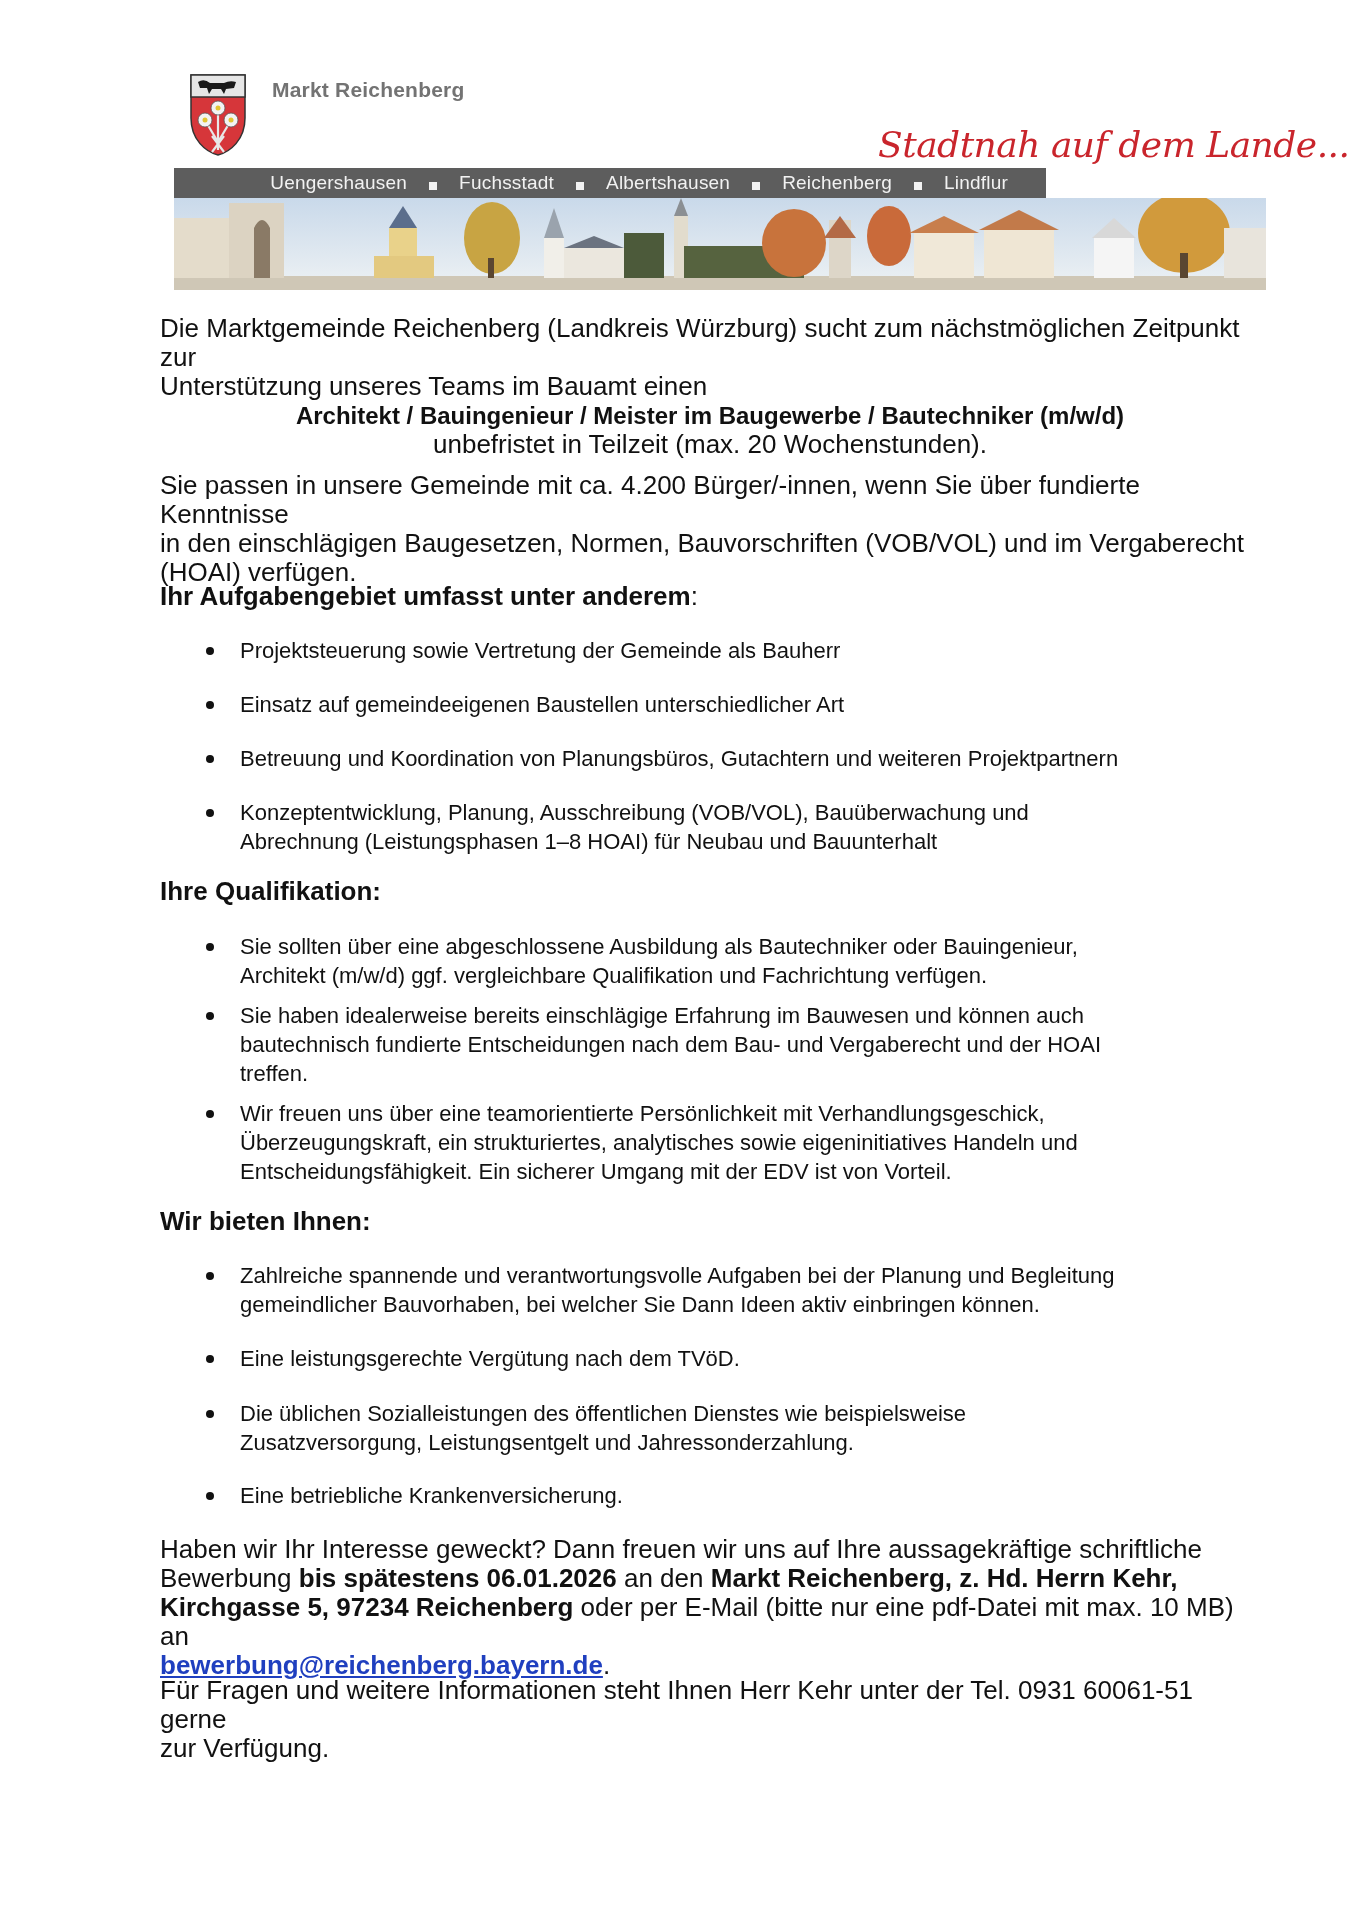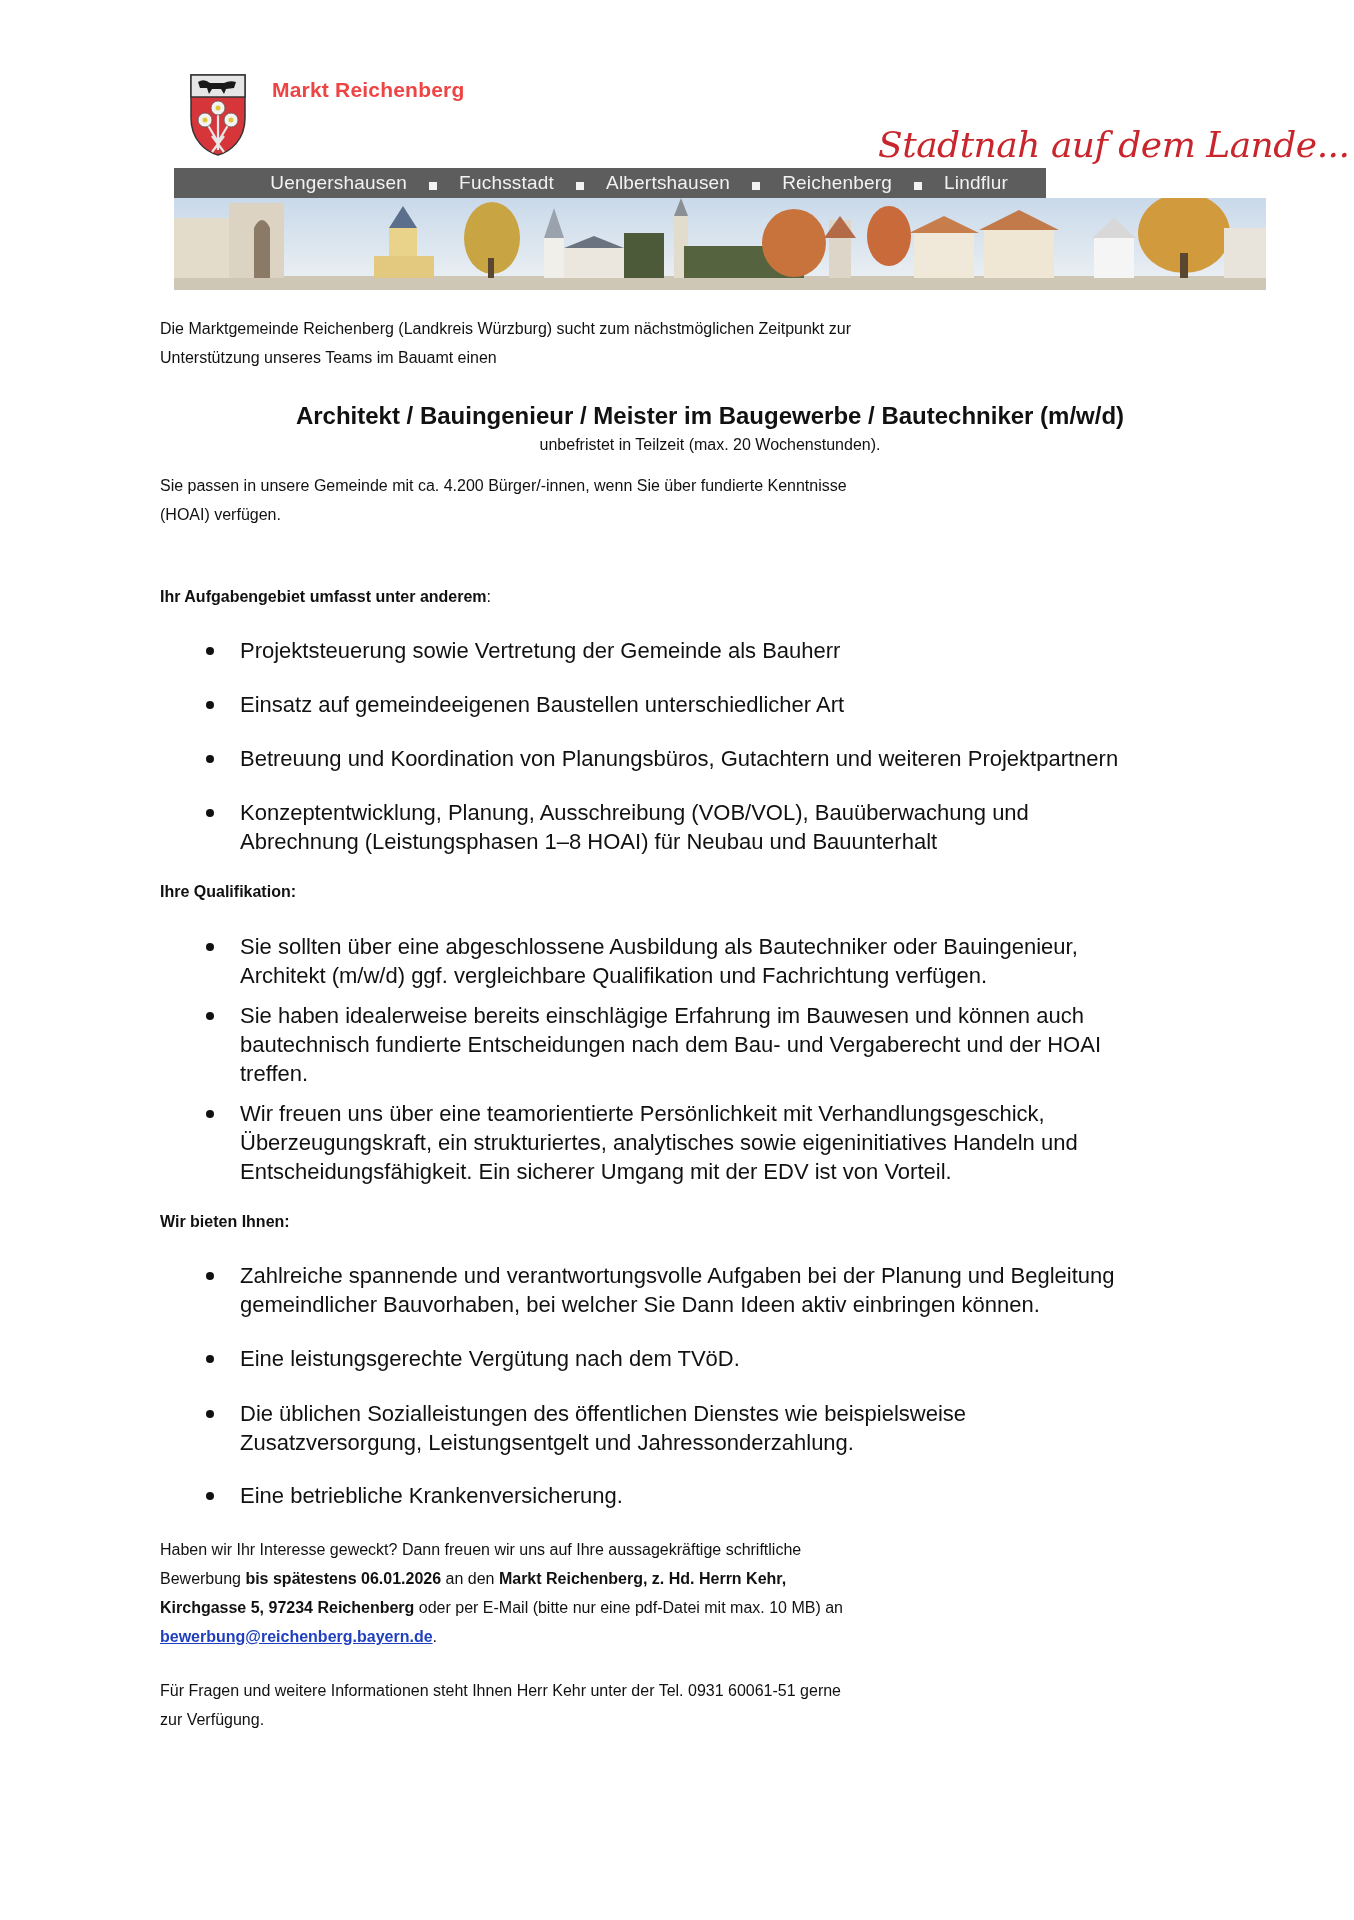--- a/index.html
+++ b/index.html
@@ -2,31 +2,31 @@
 <html><head>
 <meta charset="utf-8">
 <style>
   html, body { margin: 0; padding: 0; background: #ffffff; }
   body { width: 1354px; height: 1920px; position: relative; overflow: hidden;
          font-family: "Liberation Sans", sans-serif; color: #111111; }
   .page { position: absolute; left: 0; top: 0; width: 1354px; height: 1920px; }
 
   
   .crest { position: absolute; left: 190px; top: 74px; width: 56px; height: 82px; }
-  .brand { position: absolute; left: 272px; top: 78px; font-size: 21px; font-weight: bold; color: #ef4444; letter-spacing: 0.2px; }
+  .brand { position: absolute; left: 272px; top: 78px; font-size: 21px; font-weight: bold; color: #737373; letter-spacing: 0.2px; }
   .tagline { position: absolute; left: 878px; top: 124px; font-family: "DejaVu Serif", serif; font-style: italic;
              font-size: 36px; color: #c9252c; letter-spacing: -0.5px; white-space: nowrap; z-index: 3; }
   .navbar { position: absolute; left: 174px; top: 168px; width: 872px; height: 30px; background: #5d5d5d;
             display: flex; align-items: center; justify-content: flex-end; padding-right: 38px; box-sizing: border-box; z-index: 2; }
   .nav-item { color: #f2f2f2; font-size: 19px; letter-spacing: 0.2px; }
   .nav-sep { display: inline-block; width: 8px; height: 8px; background: #f2f2f2; margin: 6px 22px 0 22px; }
   .photo-strip { position: absolute; left: 174px; top: 198px; width: 1092px; height: 92px; overflow: hidden; }
 
   
-  .text { position: absolute; left: 160px; width: 1100px; font-size: 16px; line-height: 29px; }
+  .text { position: absolute; left: 160px; width: 1100px; font-size: 26px; line-height: 29px; }
   .bold { font-weight: bold; }
   .center { text-align: center; left: 160px; width: 1100px; }
   .bullet-list { position: absolute; left: 160px; width: 1110px; margin: 0; padding: 0; list-style: none; font-size: 22px; line-height: 29px; }
   .bullet-item { position: relative; padding-left: 80px; }
   .bullet-dot { position: absolute; left: 46px; top: 11px; width: 8px; height: 8px; border-radius: 50%; background: #111; }
   a.email { color: #1f3fbf; text-decoration: underline; font-weight: bold; }
 </style>
 </head>
 <body>
 
@@ -123,20 +123,21 @@
   <div class="text" style="top: 314px;">
     <div>Die Marktgemeinde Reichenberg (Landkreis Würzburg) sucht zum nächstmöglichen Zeitpunkt zur</div>
     <div>Unterstützung unseres Teams im Bauamt einen</div>
   </div>
 
   <div class="text center bold" style="top: 401px; font-size: 24px;">Architekt / Bauingenieur / Meister im Baugewerbe / Bautechniker (m/w/d)</div>
   <div class="text center" style="top: 430px;">unbefristet in Teilzeit (max. 20 Wochenstunden).</div>
 
   <div class="text" style="top: 471px;">
     <div>Sie passen in unsere Gemeinde mit ca. 4.200 Bürger/-innen, wenn Sie über fundierte Kenntnisse</div>
+    <div>in den einschlägigen Baugesetzen, Normen, Bauvorschriften (VOB/VOL) und im Vergaberecht</div>
     <div>(HOAI) verfügen.</div>
   </div>
 
   <div class="text" style="top: 582px;">
     <span class="bold">Ihr Aufgabengebiet umfasst unter anderem</span><span>:</span>
   </div>
 
   <ul class="bullet-list" style="top: 636px;">
     <li class="bullet-item">
       <span class="bullet-dot"></span>

